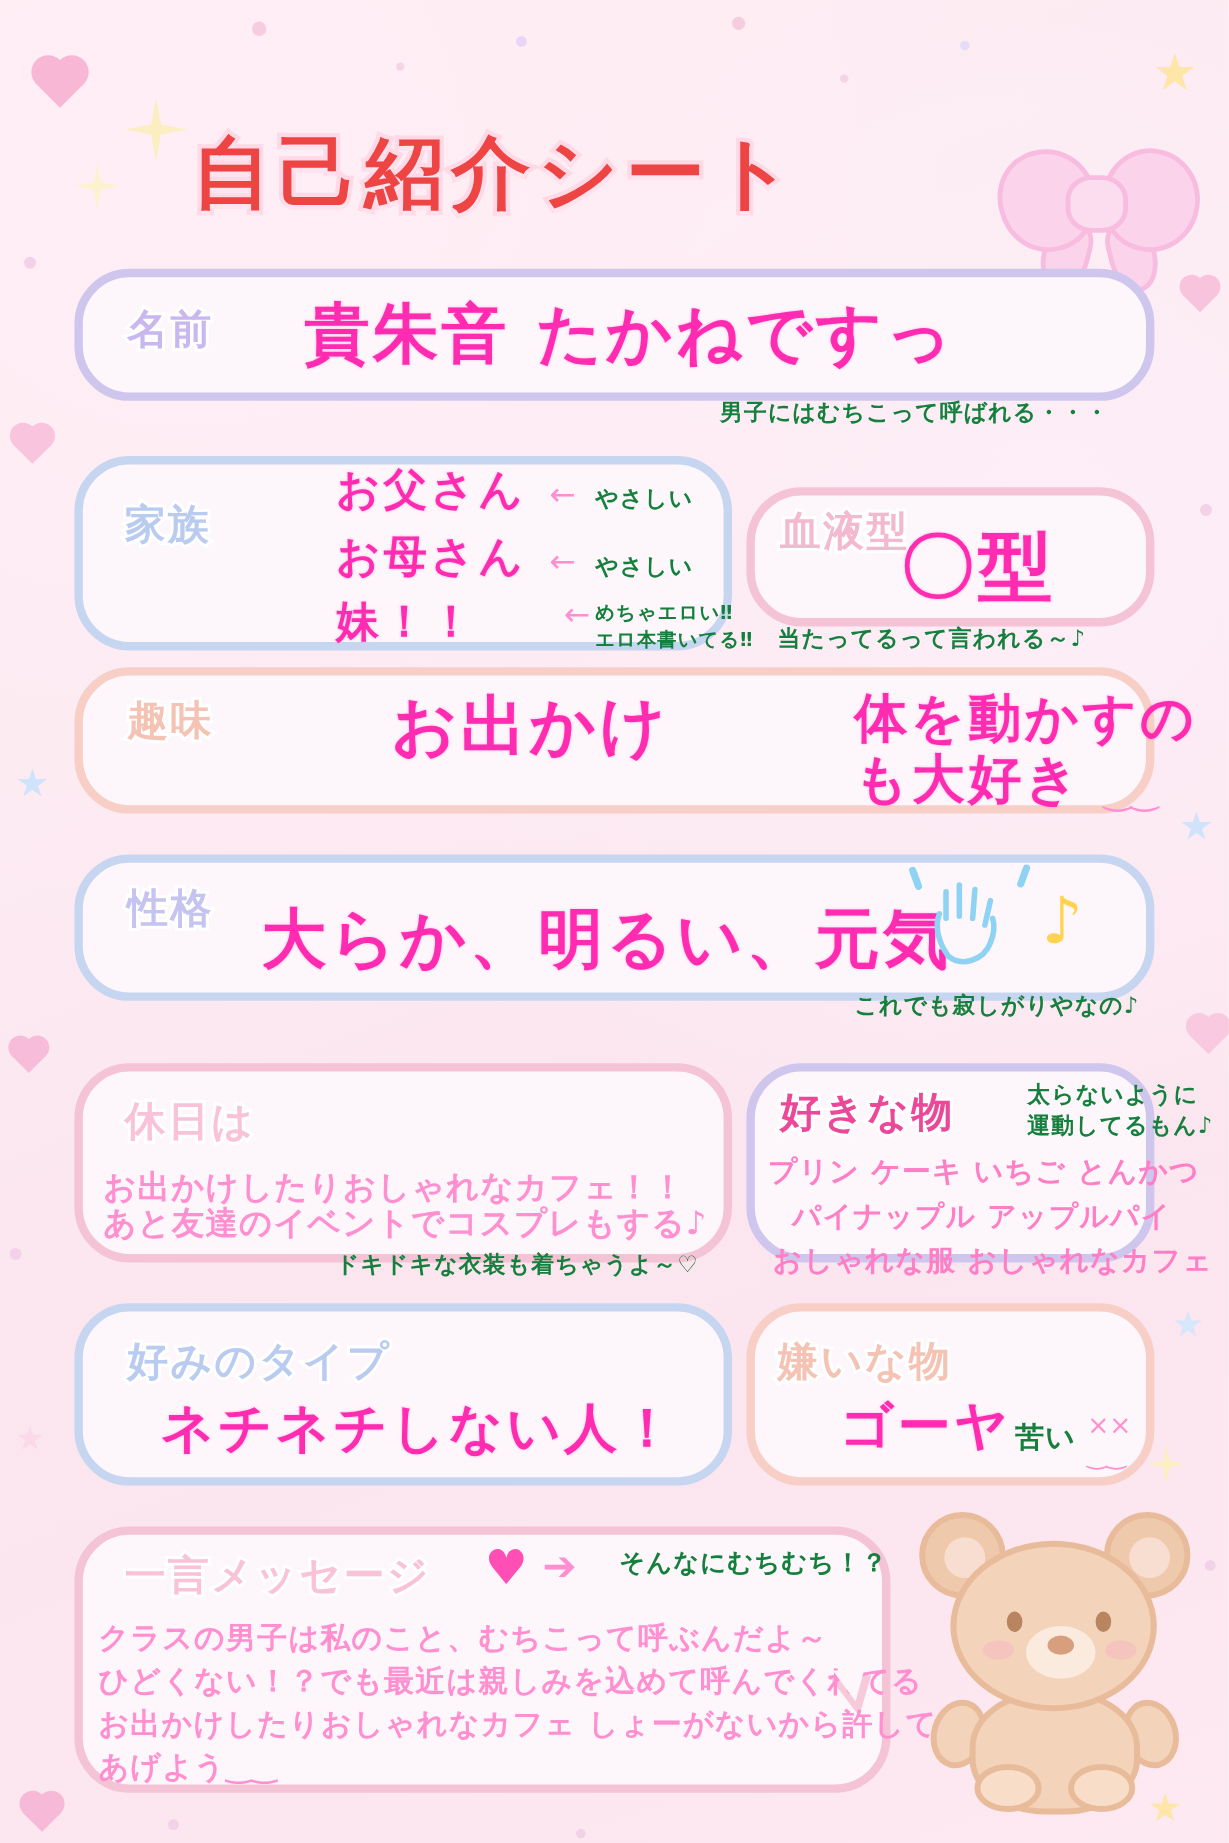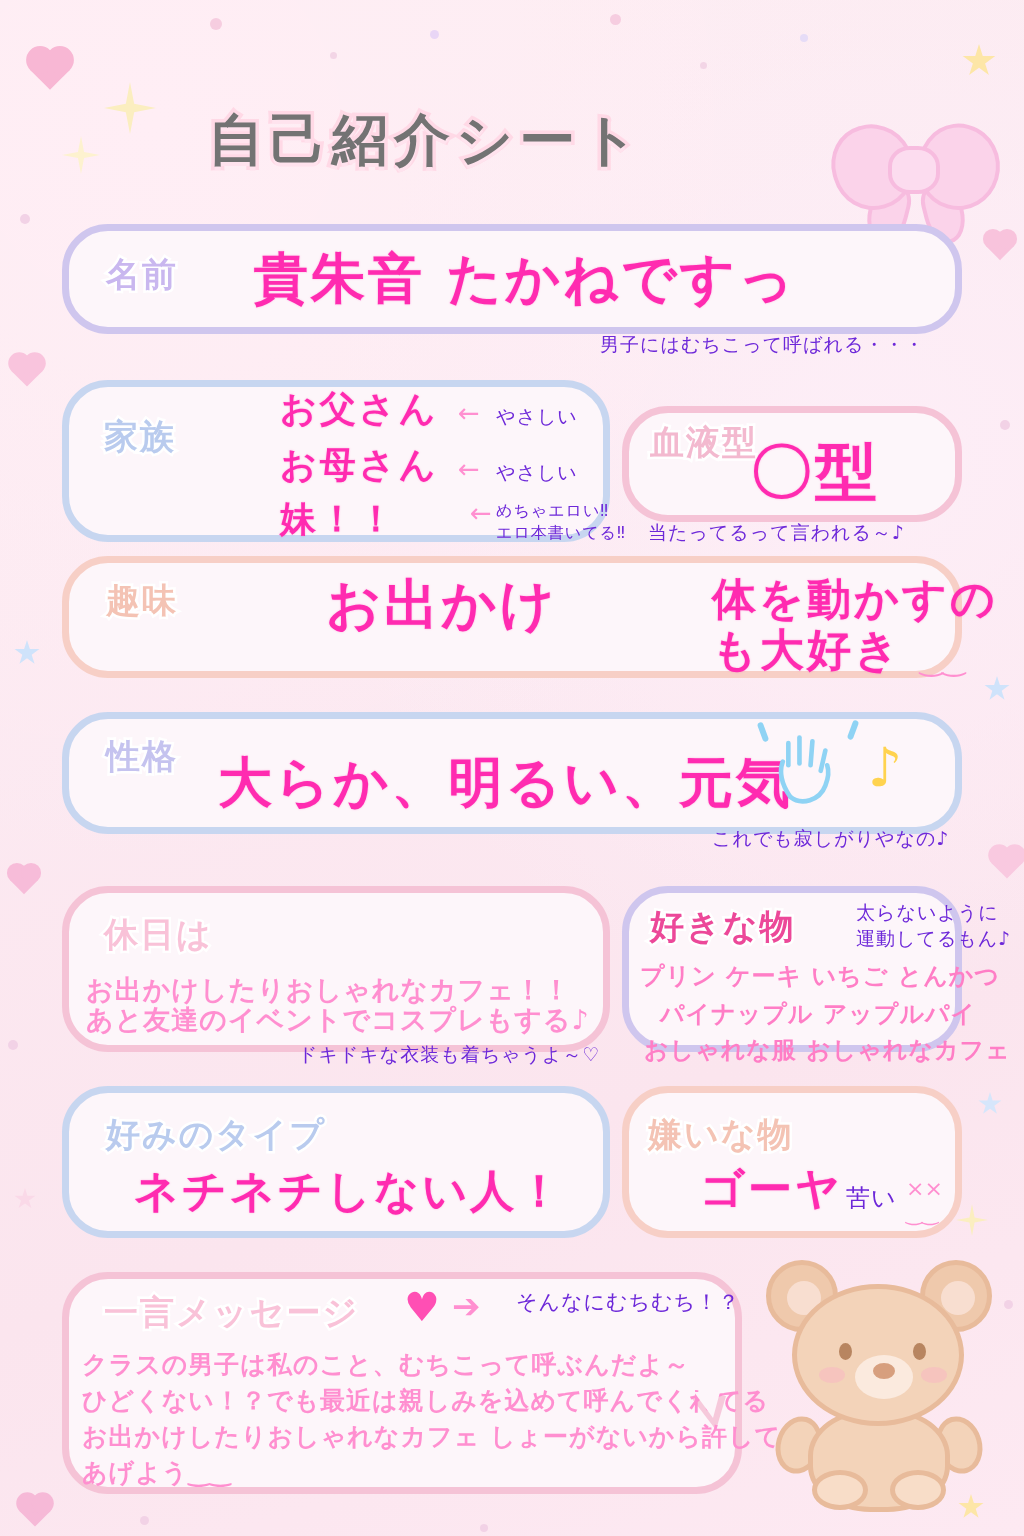--- a/index.html
+++ b/index.html
@@ -34,28 +34,27 @@
     clip-path:polygon(50% 0%, 58% 42%, 100% 50%, 58% 58%, 50% 100%, 42% 58%, 0% 50%, 42% 42%);
   }
 
   
   .title-wrap {
     position:absolute; top:54px; left:0; width:100%; height:150px;
   }
   .title {
     position:absolute; left:160px; top:58px; width:700px;
     font-family:"DejaVu Sans", sans-serif;
-    font-size:56px; font-weight:bold; letter-spacing:6px;
-    color:#737373;
+    font-size:66px; font-weight:bold; letter-spacing:6px;
+    color:#ef4444;
     -webkit-text-stroke:7px #ffd9e6;
     paint-order: stroke fill;
     text-shadow: 0 4px 0 #ffe3ee;
     line-height:1;
     white-space:nowrap;
-    margin-left:48px;
   }
 
   
   .bow { position:absolute; left:832px; top:62px; width:168px; height:120px; }
   .bow .lobe {
     position:absolute; width:82px; height:86px; border-radius:48% 52% 50% 50%;
     background:#fbd3ea; border:4px solid #f7bcdf;
   }
   .bow .lobe.l { left:0; top:8px; transform:rotate(-16deg); }
   .bow .lobe.r { right:0; top:8px; transform:rotate(16deg); }
@@ -96,22 +95,22 @@
   .val {
     position:absolute; color:#ff2bb0; font-weight:bold;
     letter-spacing:3px; line-height:1.15;
     text-shadow:0 0 2px rgba(255,43,176,.35);
   }
   .val-xl { font-size:54px; }
   .val-l  { font-size:44px; }
   .val-m  { font-size:36px; }
 
   .note {
-    position:absolute; color:#6d28d9; font-size:19px; letter-spacing:1px;
-    line-height:1.35; font-weight:normal;
+    position:absolute; color:#15803d; font-size:19px; letter-spacing:1px;
+    line-height:1.35; font-weight:bold;
   }
   .note-sm { font-size:16px; }
 
   .sub {
     position:absolute; color:#ff8fd0; font-size:23px; letter-spacing:1px;
     line-height:1.5; font-weight:bold;
   }
   .sub-list { color:#ff7ec6; font-size:24px; line-height:1.55; }
 
   .arrow { position:absolute; color:#ff8fd0; font-size:26px; }
@@ -291,21 +290,21 @@
 <div class="dash" style="left:760px; top:722px; width:6px; height:20px; transform:rotate(-20deg);"></div>
 <div class="dash" style="left:850px; top:720px; width:6px; height:20px; transform:rotate(20deg);"></div>
 <div class="mnote">♪</div>
 <div class="note" style="left:712px; top:826px;">これでも寂しがりやなの♪</div>
 
 <div class="card c-rose" style="left:62px; top:886px; width:548px; height:166px;">
 </div>
 <div class="label lb-pinkl" style="left:104px; top:912px;">休日は</div>
 <div class="sub" style="left:86px; top:958px; font-size:27px;margin-top:12px;">お出かけしたりおしゃれなカフェ！！</div>
 <div class="sub" style="left:86px; top:1000px; font-size:27px;">あと友達のイベントでコスプレもする♪</div>
-<div class="note" style="left:298px; top:1042px;">ドキドキな衣装も着ちゃうよ～♡</div>
+<div class="note" style="left:280px; top:1042px;">ドキドキな衣装も着ちゃうよ～♡</div>
 
 <div class="card c-purple" style="left:622px; top:886px; width:340px; height:166px;">
 </div>
 <div class="label lb-violet" style="left:650px; top:904px;">好きな物</div>
 <div class="note" style="left:856px; top:900px; white-space:pre-line;">太らないように
 運動してるもん♪</div>
 <div class="sub sub-list" style="left:640px; top:958px;">プリン ケーキ いちご とんかつ</div>
 <div class="sub sub-list" style="left:660px; top:996px;">パイナップル アップルパイ</div>
 <div class="sub sub-list" style="left:644px; top:1032px;">おしゃれな服 おしゃれなカフェ</div>
 

